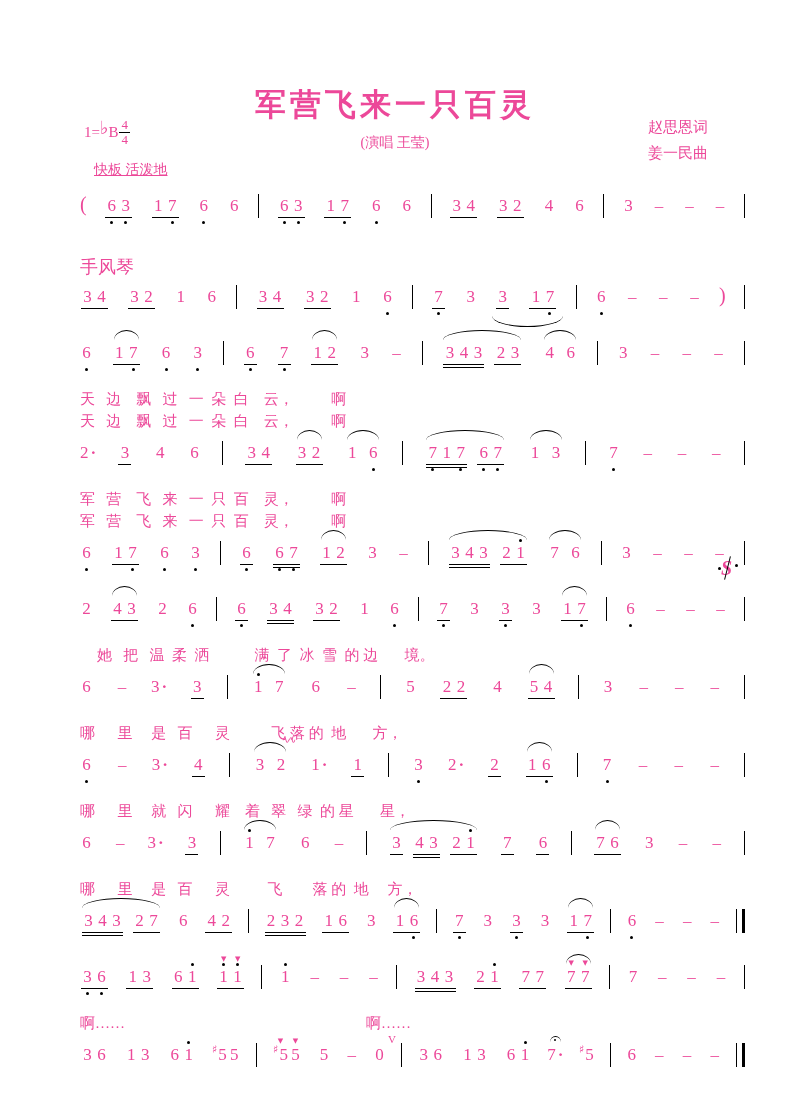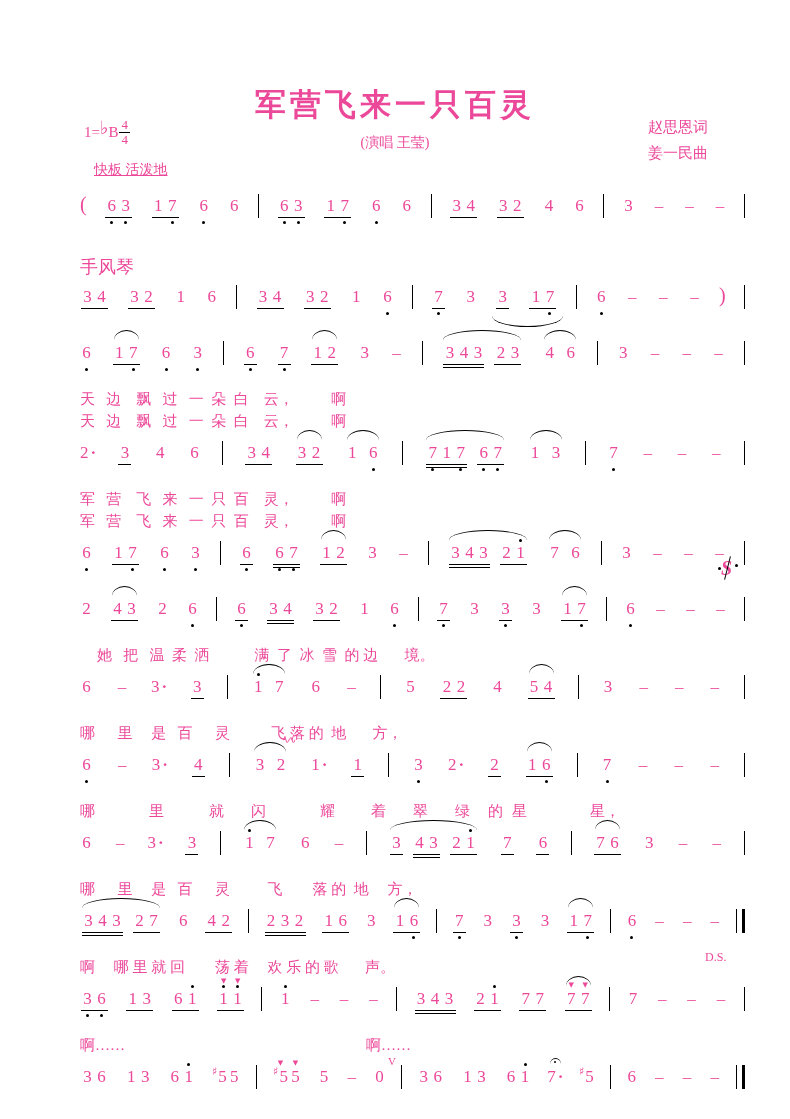--- a/index.html
+++ b/index.html
@@ -1563,21 +1563,21 @@
           </span>
           <span class="note">
             <span class="tp"></span>
             <span class="d">
               <span class="num">–</span>
             </span>
             <span class="bt"></span>
           </span>
           <span class="bar"></span>
         </div>
-        <div class="lyr"><span class="lyrseg" style="left: 0%; font-family: Liberation Mono, monospace;">哪      里     就   闪      耀    着   翠   绿  的 星       星，</span></div>
+        <div class="lyr"><span class="lyrseg" style="left: 0%;">哪      里     就   闪      耀    着   翠   绿  的 星       星，</span></div>
       </div>
       <div class="system">
         <div class="notes">
           <span class="note">
             <span class="tp"></span>
             <span class="d">
               <span class="num">6</span>
             </span>
             <span class="bt"></span>
           </span>
@@ -1975,21 +1975,20 @@
           </span>
           <span class="note">
             <span class="tp"></span>
             <span class="d">
               <span class="num">–</span>
             </span>
             <span class="bt"></span>
           </span>
           <span class="bar-end"></span>
         </div>
-        <div class="lyr"><span class="lyrseg" style="left: 0%;">啊     哪 里 就 回        荡 着     欢 乐 的 歌       声。</span><span class="lyrseg small" style="left: 94%;">D.S.</span></div>
       </div>
       <div class="system">
         <div class="notes">
           <span class="grp">
             <span class="note">
               <span class="tp"></span>
               <span class="d">
                 <span class="num">3</span>
               </span>
               <span class="bt">

